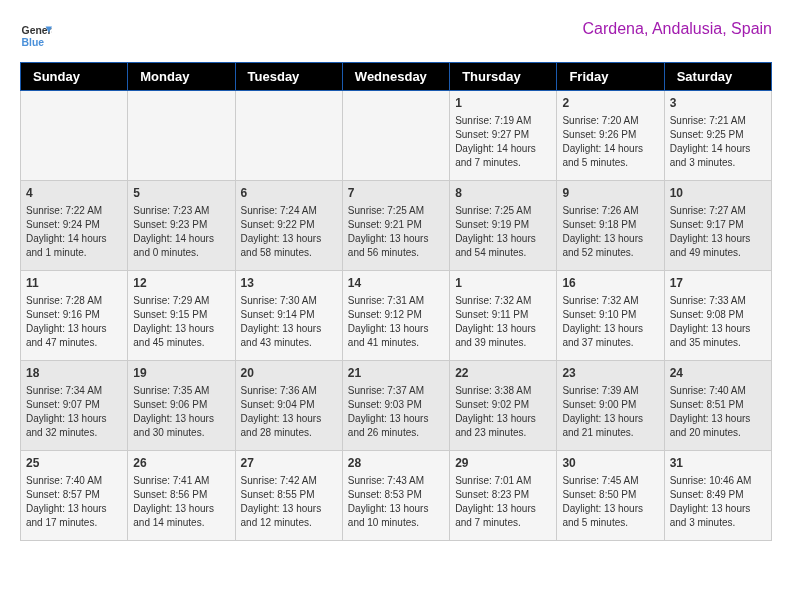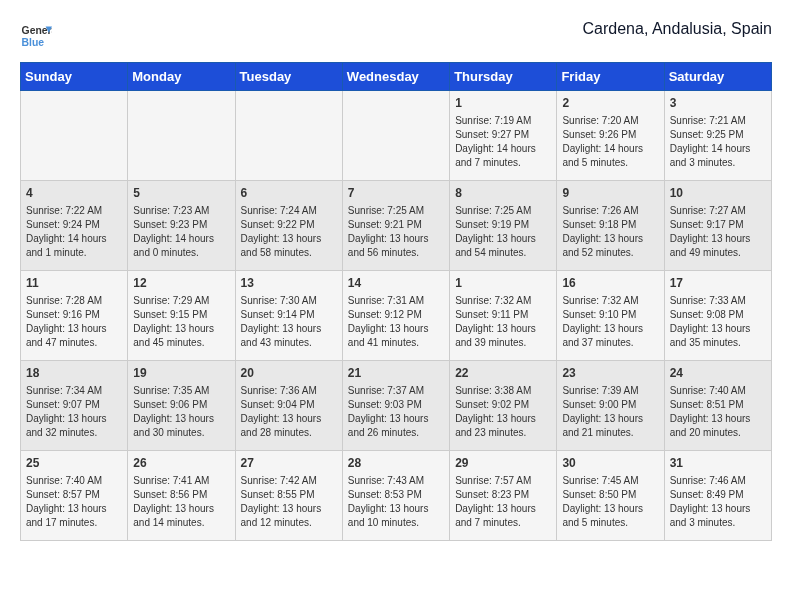--- a/index.html
+++ b/index.html
@@ -29,31 +29,31 @@
       text-align: right;
     }
     .main-title {
       font-size: 38px;
       font-weight: bold;
       color: #333;
       line-height: 1.1;
     }
     .subtitle {
       font-size: 16px;
-      color: #0f172a;
+      color: #a21caf;
     }
     table {
       width: 100%;
       border-collapse: collapse;
       font-size: 11px;
     }
     thead tr th {
-      background-color: #1d4ed8;
+      background-color: #000000;
       color: #fff;
-      padding: 6px 4px;
+      padding: 6px 12px;
       text-align: left;
       font-size: 13px;
       font-weight: bold;
       border: 1px solid #1a5aaf;
       margin-top: 20px;
     }
     tbody tr td {
       border: 1px solid #ccc;
       padding: 4px 5px;
       vertical-align: top;
@@ -315,34 +315,34 @@
         </td>
         <td>
           <span class="day-num">28</span>
           <div class="day-info">Sunrise: 7:43 AM</div>
           <div class="day-info">Sunset: 8:53 PM</div>
           <div class="day-info">Daylight: 13 hours</div>
           <div class="day-info">and 10 minutes.</div>
         </td>
         <td>
           <span class="day-num">29</span>
-          <div class="day-info">Sunrise: 7:57 AM</div>
+          <div class="day-info">Sunrise: 7:01 AM</div>
           <div class="day-info">Sunset: 8:23 PM</div>
           <div class="day-info">Daylight: 13 hours</div>
           <div class="day-info">and 7 minutes.</div>
         </td>
         <td>
           <span class="day-num">30</span>
           <div class="day-info">Sunrise: 7:45 AM</div>
           <div class="day-info">Sunset: 8:50 PM</div>
           <div class="day-info">Daylight: 13 hours</div>
           <div class="day-info">and 5 minutes.</div>
         </td>
         <td>
           <span class="day-num">31</span>
-          <div class="day-info">Sunrise: 7:46 AM</div>
+          <div class="day-info">Sunrise: 10:46 AM</div>
           <div class="day-info">Sunset: 8:49 PM</div>
           <div class="day-info">Daylight: 13 hours</div>
           <div class="day-info">and 3 minutes.</div>
         </td>
       </tr>
     </tbody>
 </table>
 
 </body></html>

